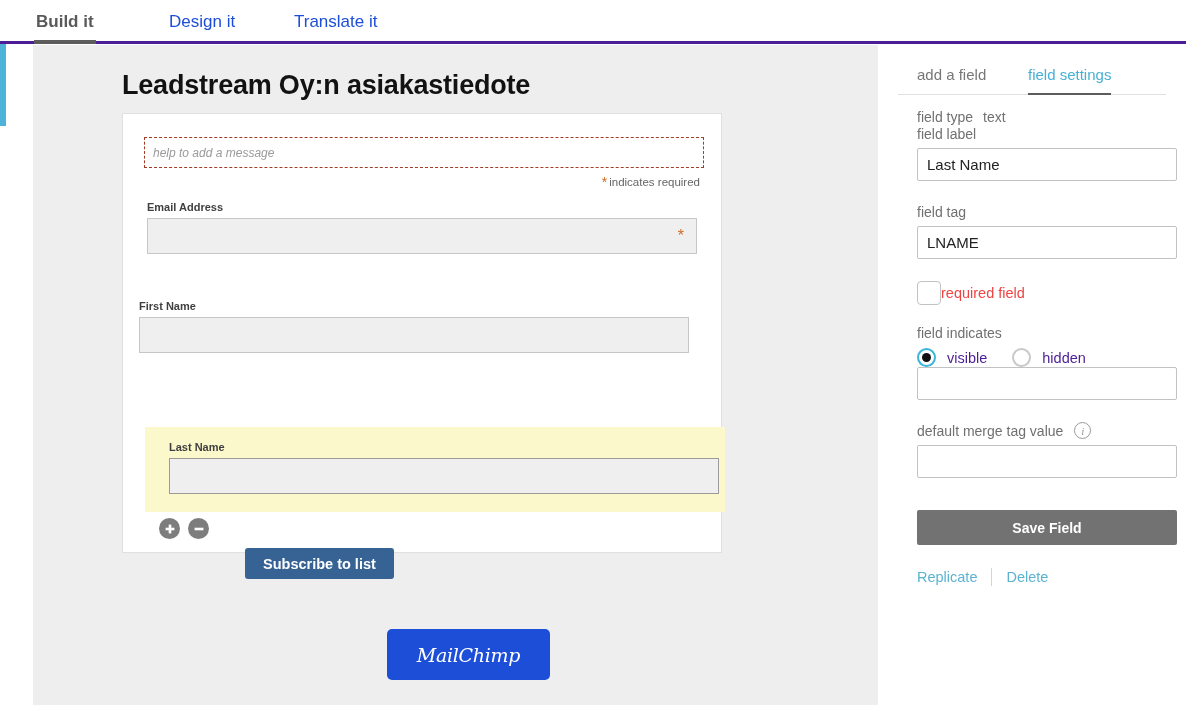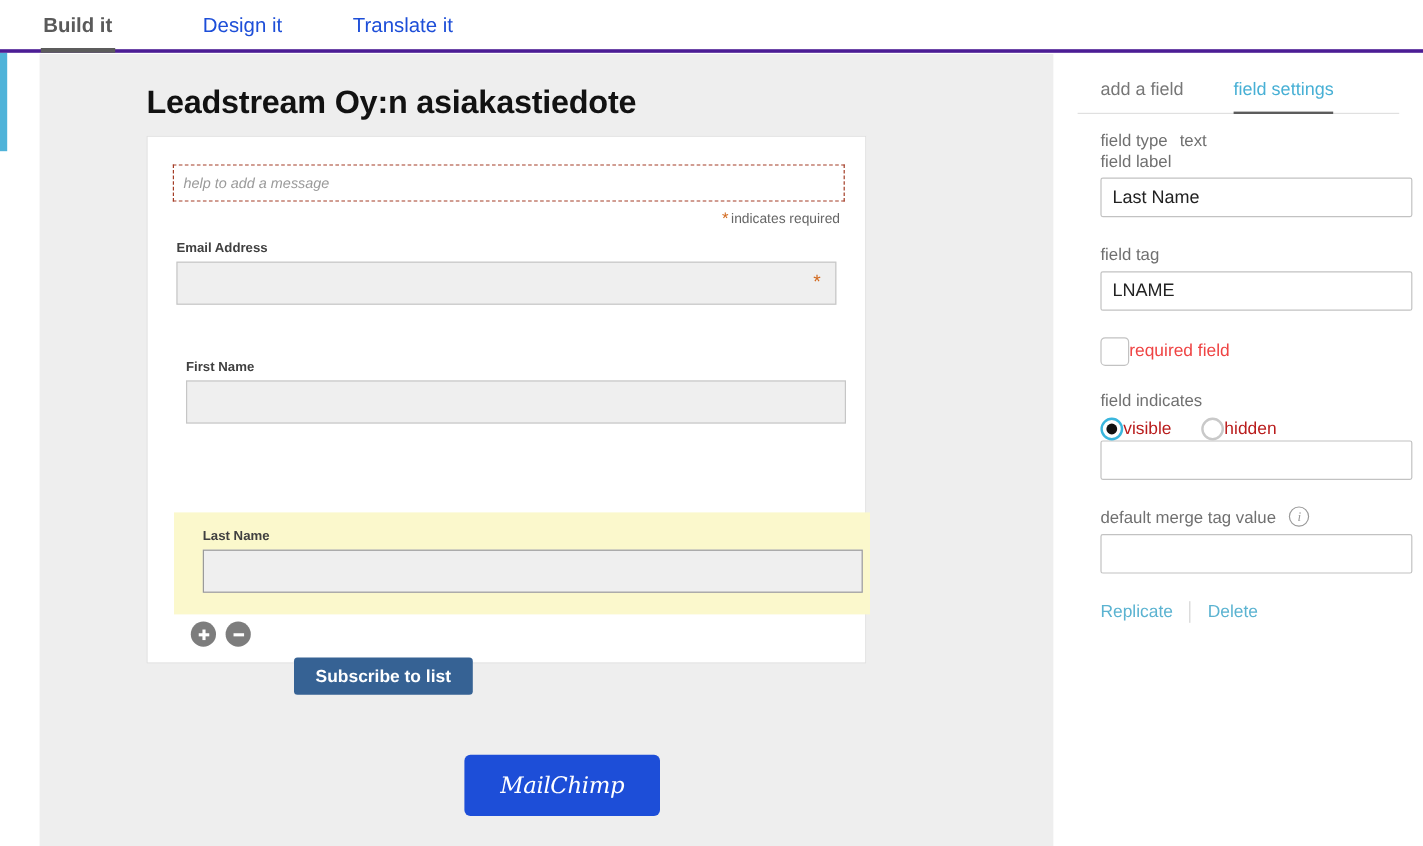--- a/index.html
+++ b/index.html
@@ -100,21 +100,21 @@
     border: 1px solid #c6c6c6;
     position: relative;
   }
   .field-input .inline-star {
     position: absolute; right: 12px; top: 50%;
     transform: translateY(-50%);
     color: #d2691e; font-size: 16px;
   }
 
   .fb-email { top: 87px; padding-left: 24px; }
-  .fb-first { top: 186px; padding-left: 32px; }
+  .fb-first { top: 186px; padding-left: 16px; }
 
   .fb-last {
     top: 313px;
     background: #fbf8cc;
     padding: 14px 24px 18px 24px;
     width: 580px; left: 22px;
   }
   .fb-last .field-input { border: 1px solid #9a9a9a; }
 
   .pm-row { position: absolute; left: 36px; top: 404px; display: flex; gap: 8px; }
@@ -211,21 +211,21 @@
     width: 19px; height: 19px; border-radius: 50%;
     border: 2px solid #c9c9c9; background: #ffffff;
     display: flex; align-items: center; justify-content: center;
     cursor: pointer;
   }
   .radio.on { border-color: #3ab6dd; }
   .radio.on::after {
     content: ""; width: 9px; height: 9px; border-radius: 50%;
     background: #111111;
   }
-  .radio-text { font-size: 14.5px; color: #b91c1c; }
+  .radio-text { margin-left: 11px; font-size: 14.5px; color: #4c1d95; }
   .radio-gap { width: 25px; }
 
   .merge-row { display: flex; align-items: center; margin-top: 22px; }
   .info-icon {
     width: 17px; height: 17px; border-radius: 50%;
     border: 1px solid #9a9a9a; color: #9a9a9a;
     font-size: 11px; font-style: italic;
     display: flex; align-items: center; justify-content: center;
     margin-left: 11px; cursor: pointer;
     font-family: "Liberation Serif", serif;
@@ -365,20 +365,21 @@
       </div>
 
       <div class="merge-row">
         <span class="p-label" style="margin:0;">default merge tag value</span>
         <span class="info-icon">i</span>
       </div>
       <div class="p-input" style="margin-top:6px;">
         <span></span>
       </div>
 
+      <button class="save-btn">Save Field</button>
 
       <div class="link-row">
         <span class="lnk">Replicate</span>
         <span class="lnk-div"></span>
         <span class="lnk">Delete</span>
       </div>
 
     </div>
   </div>
 

